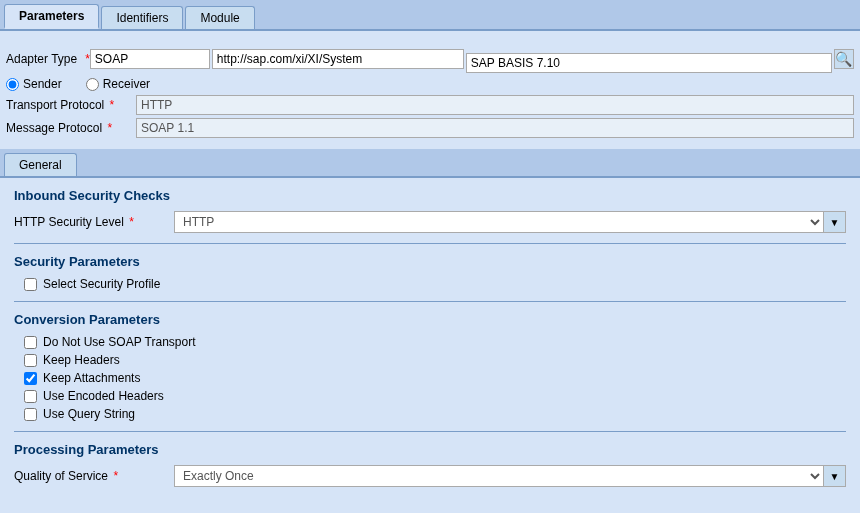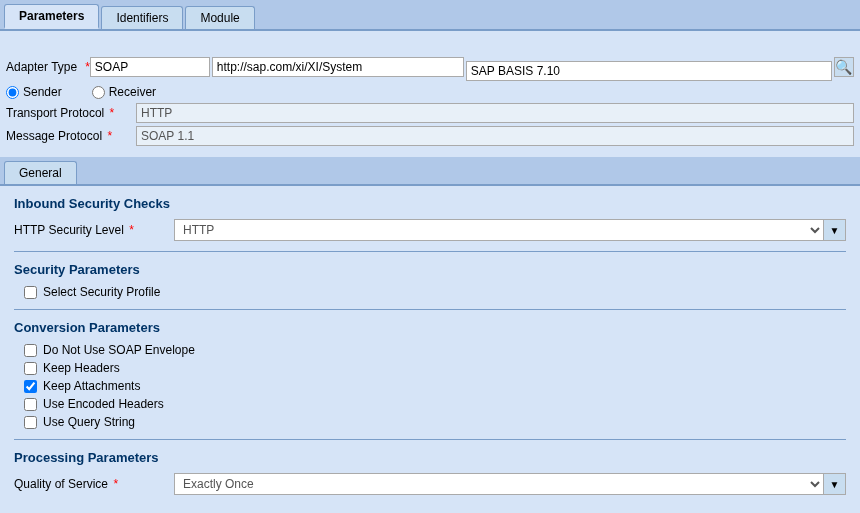--- a/index.html
+++ b/index.html
@@ -34,21 +34,21 @@
     .top-tab.active {
       background: #d6e4f7;
       font-weight: bold;
       border-bottom: 2px solid #d6e4f7;
       z-index: 1;
     }
 
     
     .header-area {
       background: #d6e4f7;
-      padding: 22px 6px 4px 6px;
+      padding: 14px 6px 4px 6px;
     }
 
     .adapter-type-row {
       display: flex;
       align-items: center;
       margin-bottom: 4px;
     }
     .adapter-type-row .label {
       font-size: 12px;
       margin-right: 6px;
@@ -92,21 +92,21 @@
       display: flex;
       align-items: center;
       justify-content: center;
       font-size: 14px;
     }
 
     .radio-row {
       display: flex;
       align-items: center;
       margin-bottom: 4px;
-      gap: 30px;
+      gap: 24px;
     }
     .radio-item {
       display: flex;
       align-items: center;
       gap: 4px;
       cursor: pointer;
     }
 
     .field-row {
       display: flex;
@@ -310,21 +310,21 @@
     </div>
   </div>
 
   <div class="section-divider"></div>
 
   <div class="section-title">Conversion Parameters</div>
 
   <div class="checkbox-group">
     <div class="checkbox-row">
       <input type="checkbox" style="">
-      <label>Do Not Use SOAP Envelope</label>
+      <label>Do Not Use SOAP Transport</label>
     </div>
     <div class="checkbox-row">
       <input type="checkbox" style="">
       <label>Keep Headers</label>
     </div>
     <div class="checkbox-row">
       <input type="checkbox" checked="" style="">
       <label>Keep Attachments</label>
     </div>
     <div class="checkbox-row">

